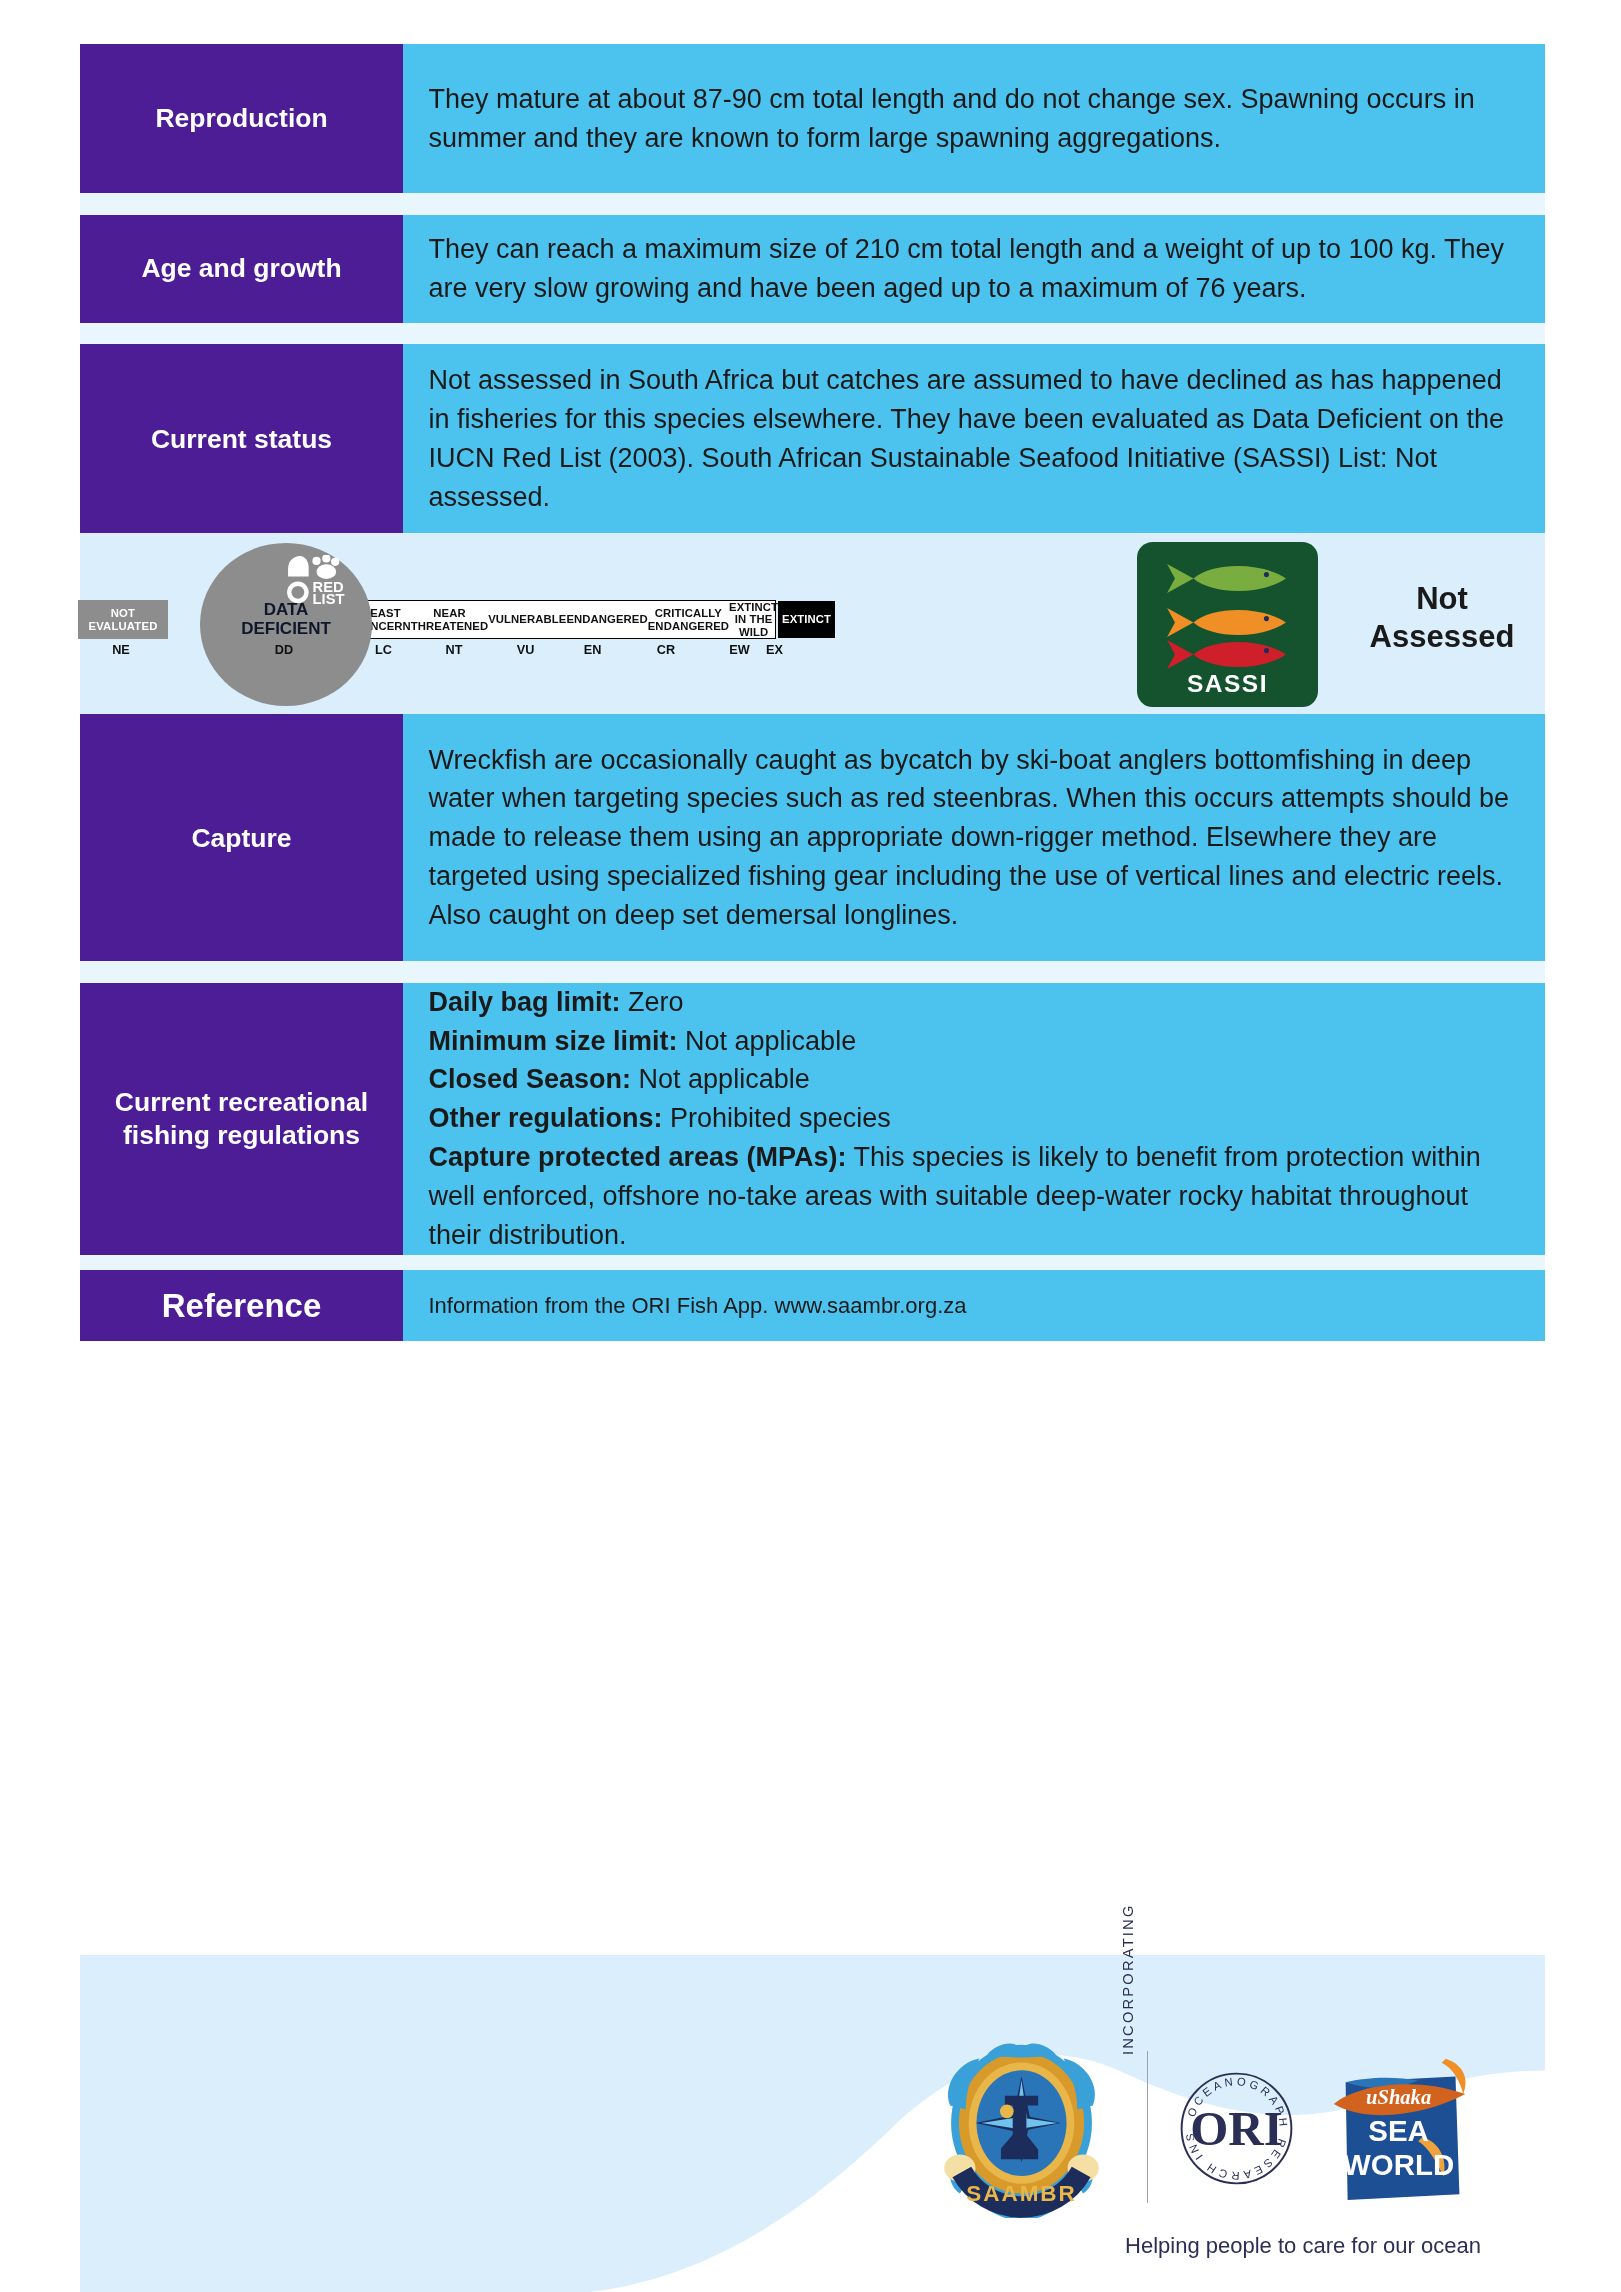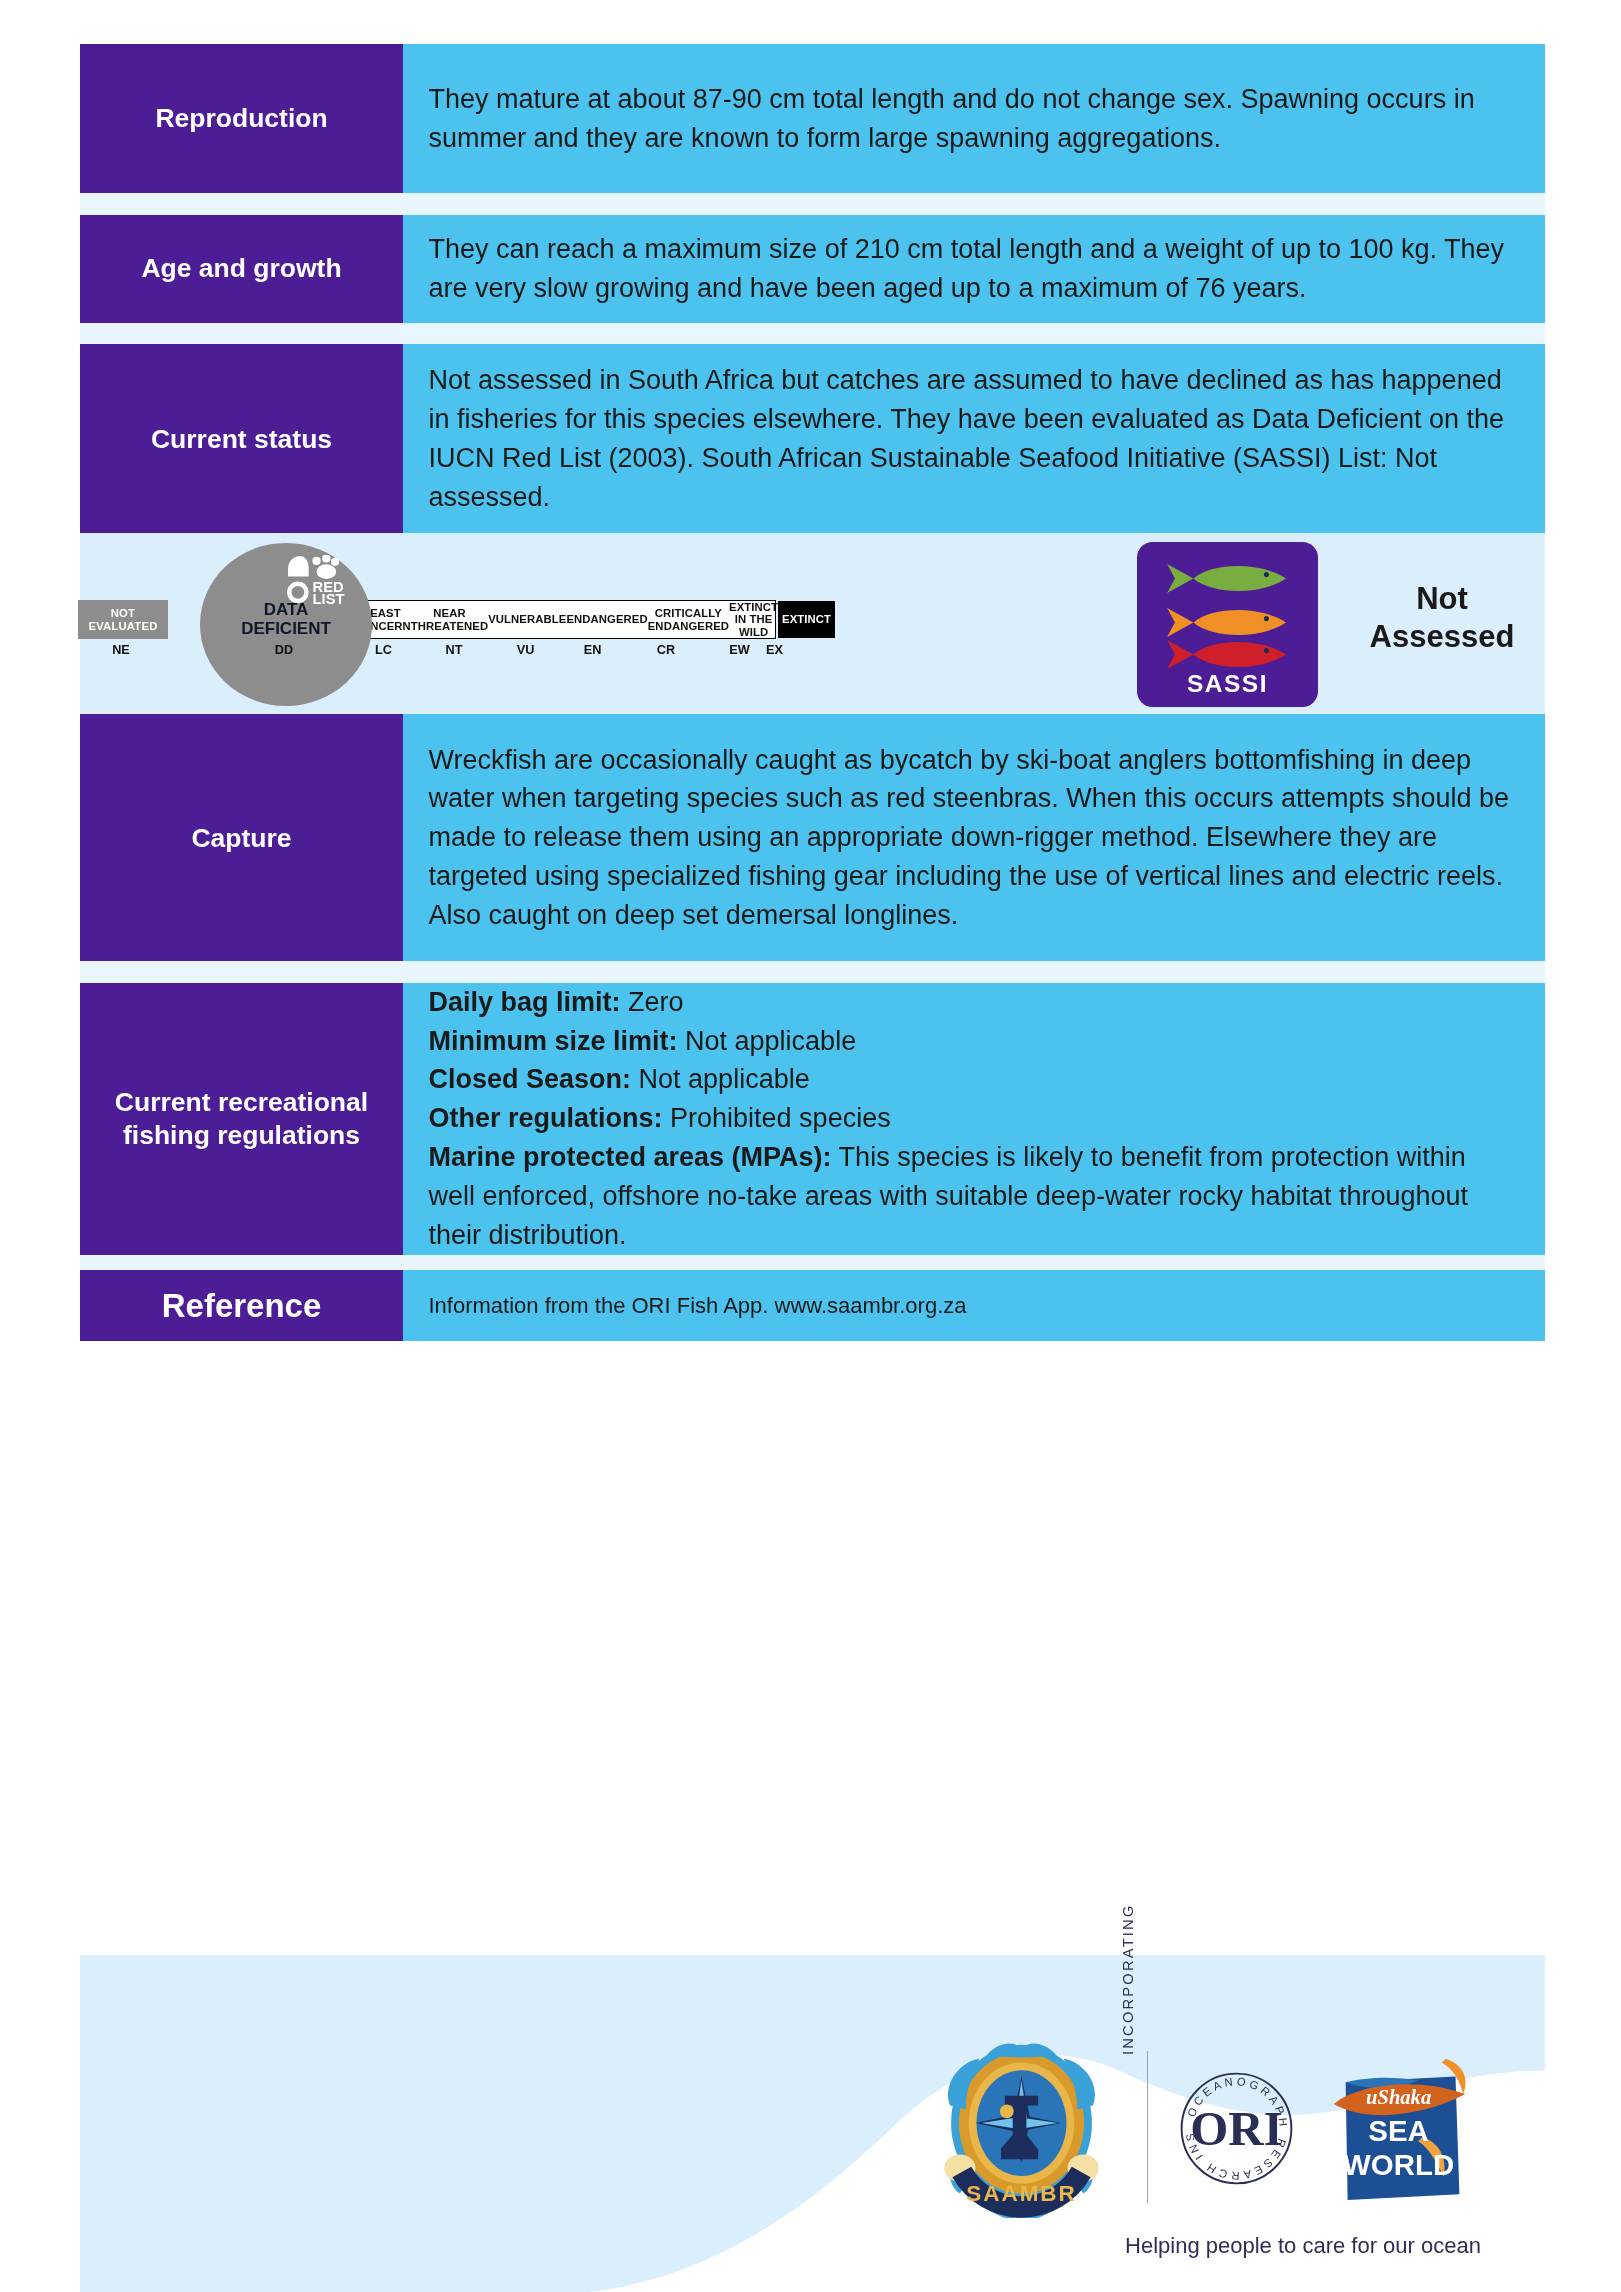--- a/index.html
+++ b/index.html
@@ -101,21 +101,21 @@
   .scale-cell.ex{background:#000;color:#fff;flex:0 0 57px;}
   .abbr-row{
     position:absolute;left:-2px;top:110px;width:698px;height:21.6px;
     font-size:12.7px;font-weight:bold;color:#111;z-index:5;
   }
   .abbr{position:absolute;text-align:center;}
 
   
   .sassi-card{
     position:absolute;left:1057px;top:8.8px;width:181px;height:165px;
-    background:#4c1d95;border-radius:15.7px;
+    background:#14532d;border-radius:15.7px;
   }
   .sassi-fish{position:absolute;left:21.6px;}
   .sassi-word{
     position:absolute;left:0;bottom:8.8px;width:181px;text-align:center;
     color:#fff;font-size:24.5px;font-weight:bold;letter-spacing:1.5px;
   }
   .sassi-status{
     position:absolute;left:1264px;top:47px;width:196px;
     text-align:center;font-size:31px;font-weight:bold;color:#1a1a1a;
     line-height:1.22;
@@ -291,21 +291,21 @@
         <p class="reg-line">
           <b>Minimum size limit:</b><span> Not applicable</span>
         </p>
         <p class="reg-line">
           <b>Closed Season:</b><span> Not applicable</span>
         </p>
         <p class="reg-line">
           <b>Other regulations:</b><span> Prohibited species</span>
         </p>
         <p class="reg-line">
-          <b>Marine protected areas (MPAs):</b><span> This species is likely to benefit from protection within well enforced, offshore no-take areas with suitable deep-water rocky habitat throughout their distribution.</span>
+          <b>Capture protected areas (MPAs):</b><span> This species is likely to benefit from protection within well enforced, offshore no-take areas with suitable deep-water rocky habitat throughout their distribution.</span>
         </p>
       </div>
     </div>
 
     <div class="spacer thin"></div>
 
     <div class="row reference" style="height:71px;">
       <div class="label-cell">Reference</div>
       <div class="body-cell">
         <p>Information from the ORI Fish App.  www.saambr.org.za</p>

